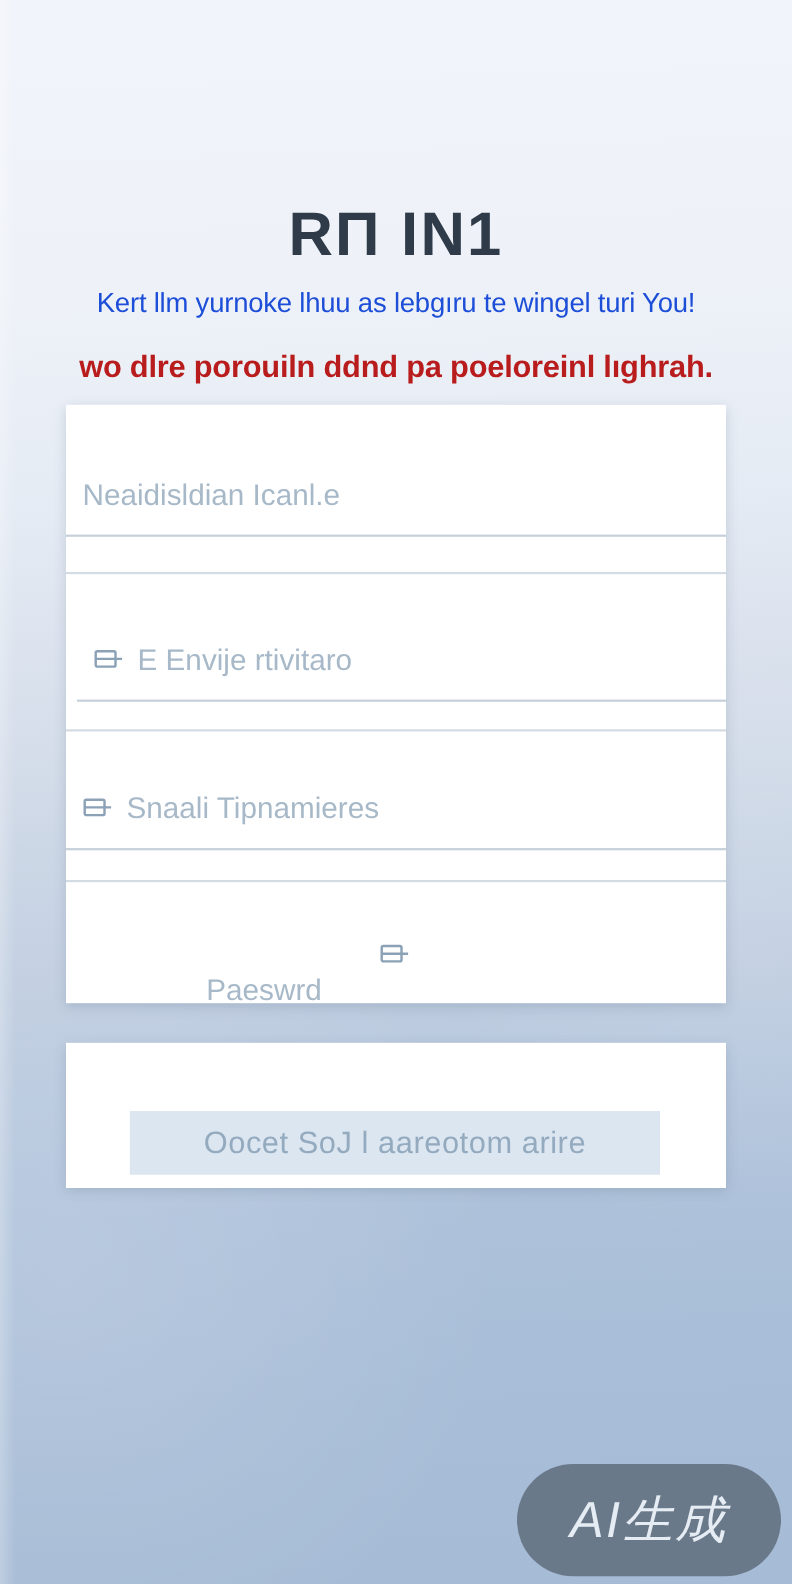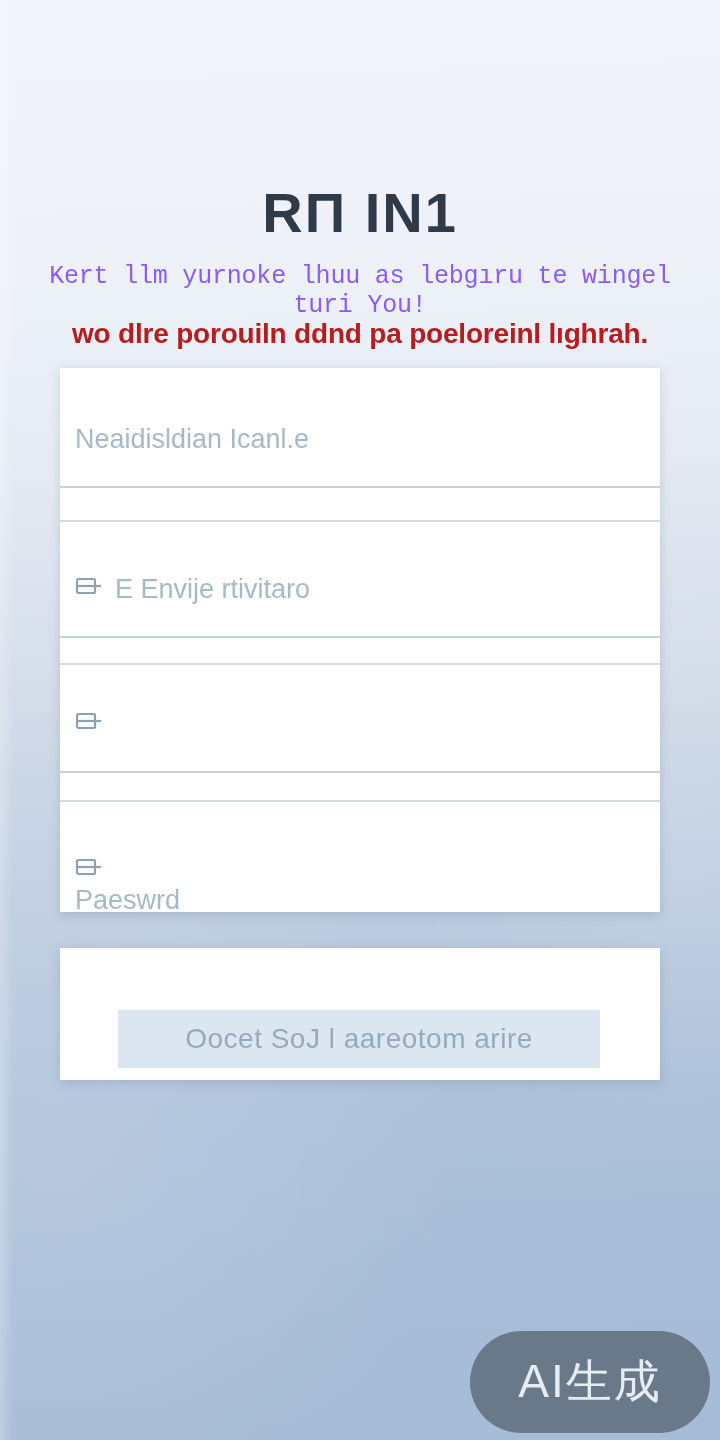--- a/index.html
+++ b/index.html
@@ -30,43 +30,42 @@
     position: absolute; top: 180px; left: 0; right: 0;
     font-size: 56px; font-weight: 800;
     letter-spacing: 2px;
     color: #2f3b49;
   }
   .subtitle {
     margin: 0;
     position: absolute; top: 262px; left: 20px; right: 20px;
     font-size: 25px; font-weight: 400;
     letter-spacing: -0.2px;
-    color: #8b5cf6;
-    font-family: Liberation Mono, monospace;
+    color: #1d4ed8;
   }
   .tagline {
     margin: 0;
     position: absolute; top: 318px; left: 20px; right: 20px;
     font-size: 28px; font-weight: 700;
     letter-spacing: -0.2px;
     color: #b91c1c;
   }
 
   .card {
     position: absolute; left: 60px; width: 600px;
     background: #ffffff;
     box-shadow: 0 3px 10px rgba(90,110,135,0.25);
     overflow: hidden;
   }
   .form-card { top: 368px; height: 544px; }
   .action-card { top: 948px; height: 132px; }
 
   .field {
     position: absolute; left: 0; right: 0;
-    display: flex; align-items: flex-start;
+    display: flex; align-items: center;
     padding: 0 6px 6px 15px;
     box-sizing: border-box;
     border-bottom: 2px solid #c6d0da;
   }
   .field.no-line { border-bottom: none; }
   .field .icon {
     color: #8ba1b6;
     margin-right: 12px;
     display: inline-flex;
     align-items: center;
@@ -78,21 +77,21 @@
     border: none; outline: none;
     background: transparent;
     font-family: "Liberation Sans", "DejaVu Sans", sans-serif;
     font-size: 27px;
     color: #6f8598;
     padding: 0 0 4px 0;
   }
   .field input::placeholder { color: #a7b9c8; opacity: 1; }
 
   .f1 { top: 56px;  height: 64px; }
-  .f2 { top: 206px; height: 64px; }
+  .f2 { top: 206px; height: 64px; margin-left: 10px; }
   .f3 { top: 341px; height: 64px; }
   .f4 { top: 487px; height: 64px; flex-direction: column; }
   .divider {
     position: absolute; left: 0; right: 0; height: 0;
     border-top: 2px solid #d3dbe3;
   }
   .d1 { top: 152px; }
   .d2 { top: 295px; }
   .d3 { top: 432px; }
 
@@ -110,20 +109,21 @@
 
   .watermark {
     position: absolute; left: 470px; top: 1331px;
     width: 240px; height: 102px;
     border-radius: 51px;
     background: rgba(98, 112, 127, 0.88);
     display: flex; align-items: center; justify-content: center;
     font-size: 46px;
     color: #e6ecf3;
     letter-spacing: 2px;
+    font-style: italic;
   }
 </style>
 </head>
 <body>
 
 <div class="bg-overlay"></div>
 
 <div class="header">
   <h1 class="app-title">RΠ IN1</h1>
   <p class="subtitle">Kert llm yurnoke lhuu as lebgıru te wingel turi You!</p>
@@ -150,20 +150,21 @@
   <div class="divider d2"></div>
 
   <div class="field f3">
     <span class="icon">
       <svg width="28" height="26" viewBox="0 0 28 26" fill="none">
         <rect x="2" y="5" width="18" height="14" rx="1.5" stroke="currentColor" stroke-width="2.2"></rect>
         <line x1="2" y1="12" x2="20" y2="12" stroke="currentColor" stroke-width="2.2"></line>
         <line x1="20" y1="12" x2="26" y2="12" stroke="currentColor" stroke-width="2.2"></line>
       </svg>
     </span>
+    <input type="text" placeholder="Snaali Tipnamieres" style="">
   </div>
   <div class="divider d3"></div>
 
   <div class="field f4 no-line">
     <span class="icon">
       <svg width="28" height="26" viewBox="0 0 28 26" fill="none">
         <rect x="2" y="5" width="18" height="14" rx="1.5" stroke="currentColor" stroke-width="2.2"></rect>
         <line x1="2" y1="12" x2="20" y2="12" stroke="currentColor" stroke-width="2.2"></line>
         <line x1="20" y1="12" x2="26" y2="12" stroke="currentColor" stroke-width="2.2"></line>
       </svg>

